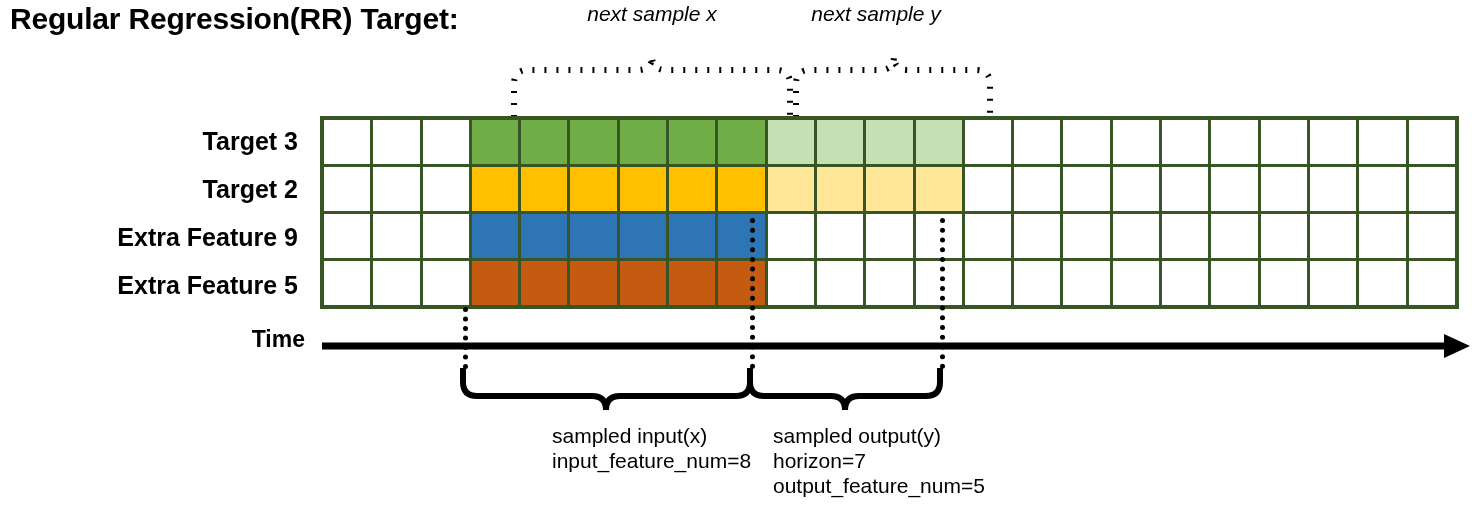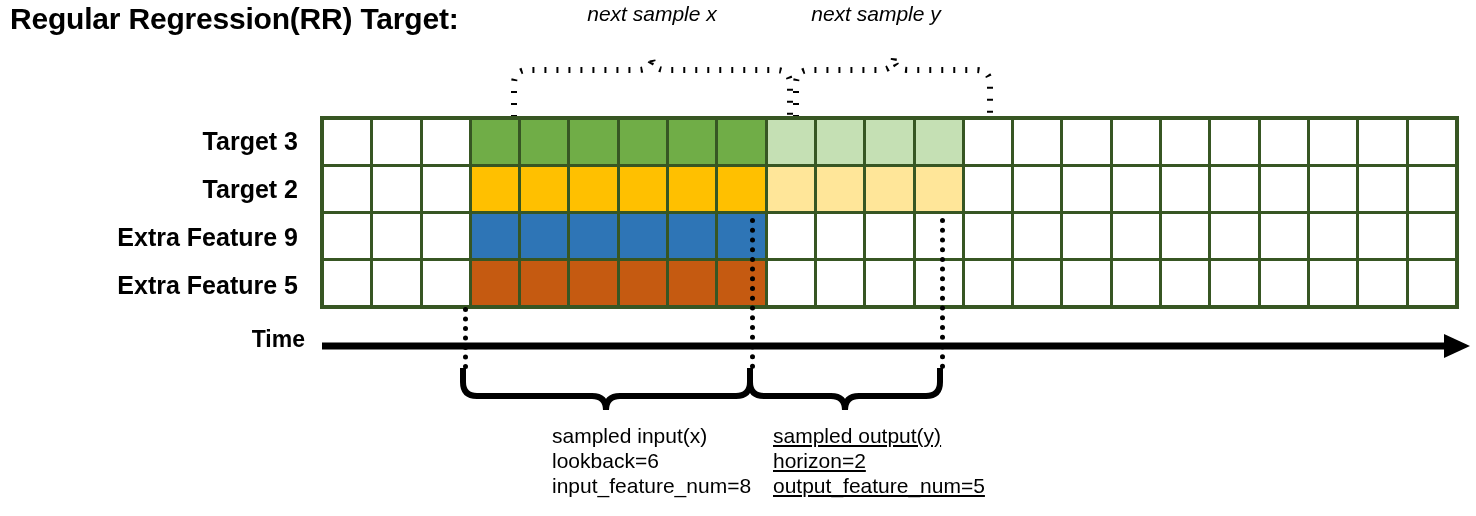--- a/index.html
+++ b/index.html
@@ -134,21 +134,21 @@
 
   
   .caption {
     position: absolute;
     font-size: 21px;
     font-weight: 400;
     line-height: 25px;
     white-space: nowrap;
   }
   #caption-x { left: 532px; top: 423px; margin-left: 20px; }
-  #caption-y { left: 773px; top: 423px; text-decoration: underline; }
+  #caption-y { left: 773px; top: 423px; }
   .caption div { display: block; }
 </style>
 </head>
 <body>
 
 <div id="title">Regular Regression(RR) Target:</div>
 
 <div class="top-annot" id="annot-x">next sample x</div>
 <div class="top-annot" id="annot-y">next sample y</div>
 
@@ -281,20 +281,19 @@
 
 <svg class="overlay" id="bottom-braces" viewBox="0 0 1476 516">
 
   <path d="M 463,368 L 463,382 Q 463,396 477,396 L 592,396 Q 606,396 606,410 Q 606,396 620,396 L 736,396 Q 750,396 750,382 L 750,368" fill="none" stroke="#000000" stroke-width="6" stroke-linecap="butt"></path>
 
   <path d="M 750,368 L 750,382 Q 750,396 764,396 L 831,396 Q 845,396 845,410 Q 845,396 859,396 L 926,396 Q 940,396 940,382 L 940,368" fill="none" stroke="#000000" stroke-width="6" stroke-linecap="butt"></path>
 </svg>
 
 <div class="caption" id="caption-x">
   <div>sampled input(x)</div>
-  <div>lookback=6</div>
   <div>input_feature_num=8</div>
 </div>
 <div class="caption" id="caption-y">
   <div>sampled output(y)</div>
-  <div>horizon=2</div>
+  <div>horizon=7</div>
   <div>output_feature_num=5</div>
 </div>
 
 </body></html>

